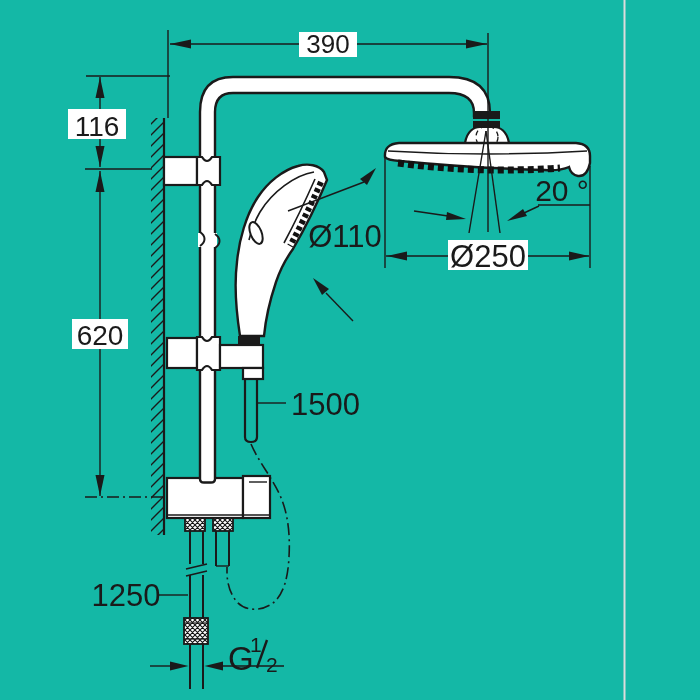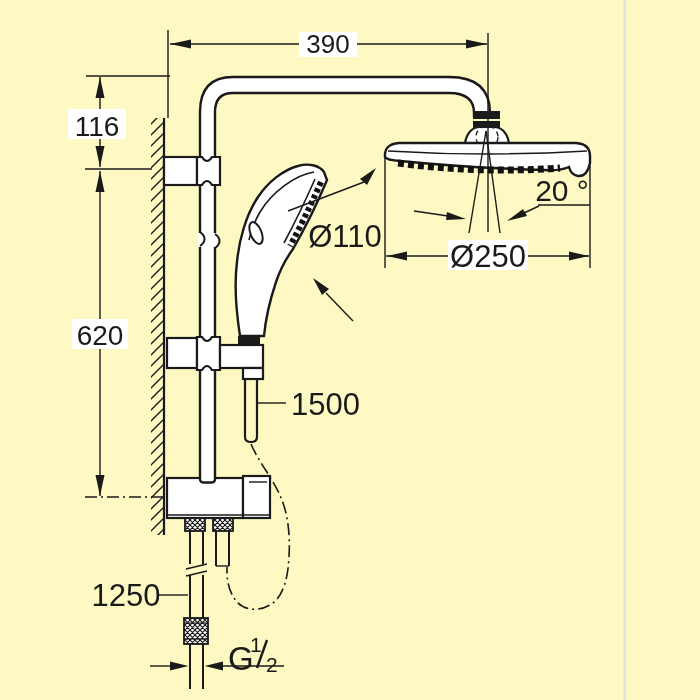--- a/index.html
+++ b/index.html
@@ -1,16 +1,16 @@
 <!DOCTYPE html>
 <html><head>
 <meta charset="utf-8">
 <style>
   html,body{margin:0;padding:0;background:#ffffff;}
-  .stage{position:relative;width:700px;height:700px;background:#fef9c3;overflow:hidden;
+  .stage{position:relative;width:700px;height:700px;background:#14b8a6;overflow:hidden;
          font-family:"Liberation Sans", sans-serif;}
   svg{display:block;}
   text{font-family:"Liberation Sans", sans-serif;fill:#1a1a1a;}
   .dim-sm{font-size:26px;}
   .dim-md{font-size:28px;}
   .dim-lg{font-size:31px;}
   .dim-ang{font-size:30px;}
   .thread-g{font-size:33px;}
   .thread-frac{font-size:21px;}
 </style>

